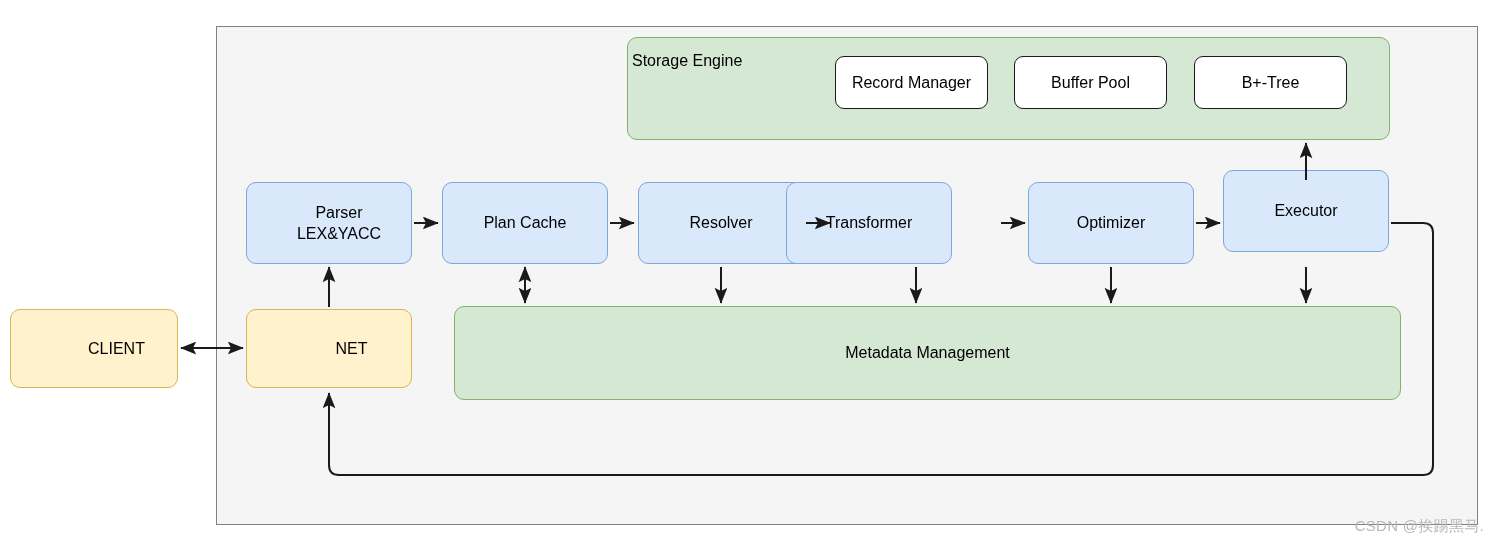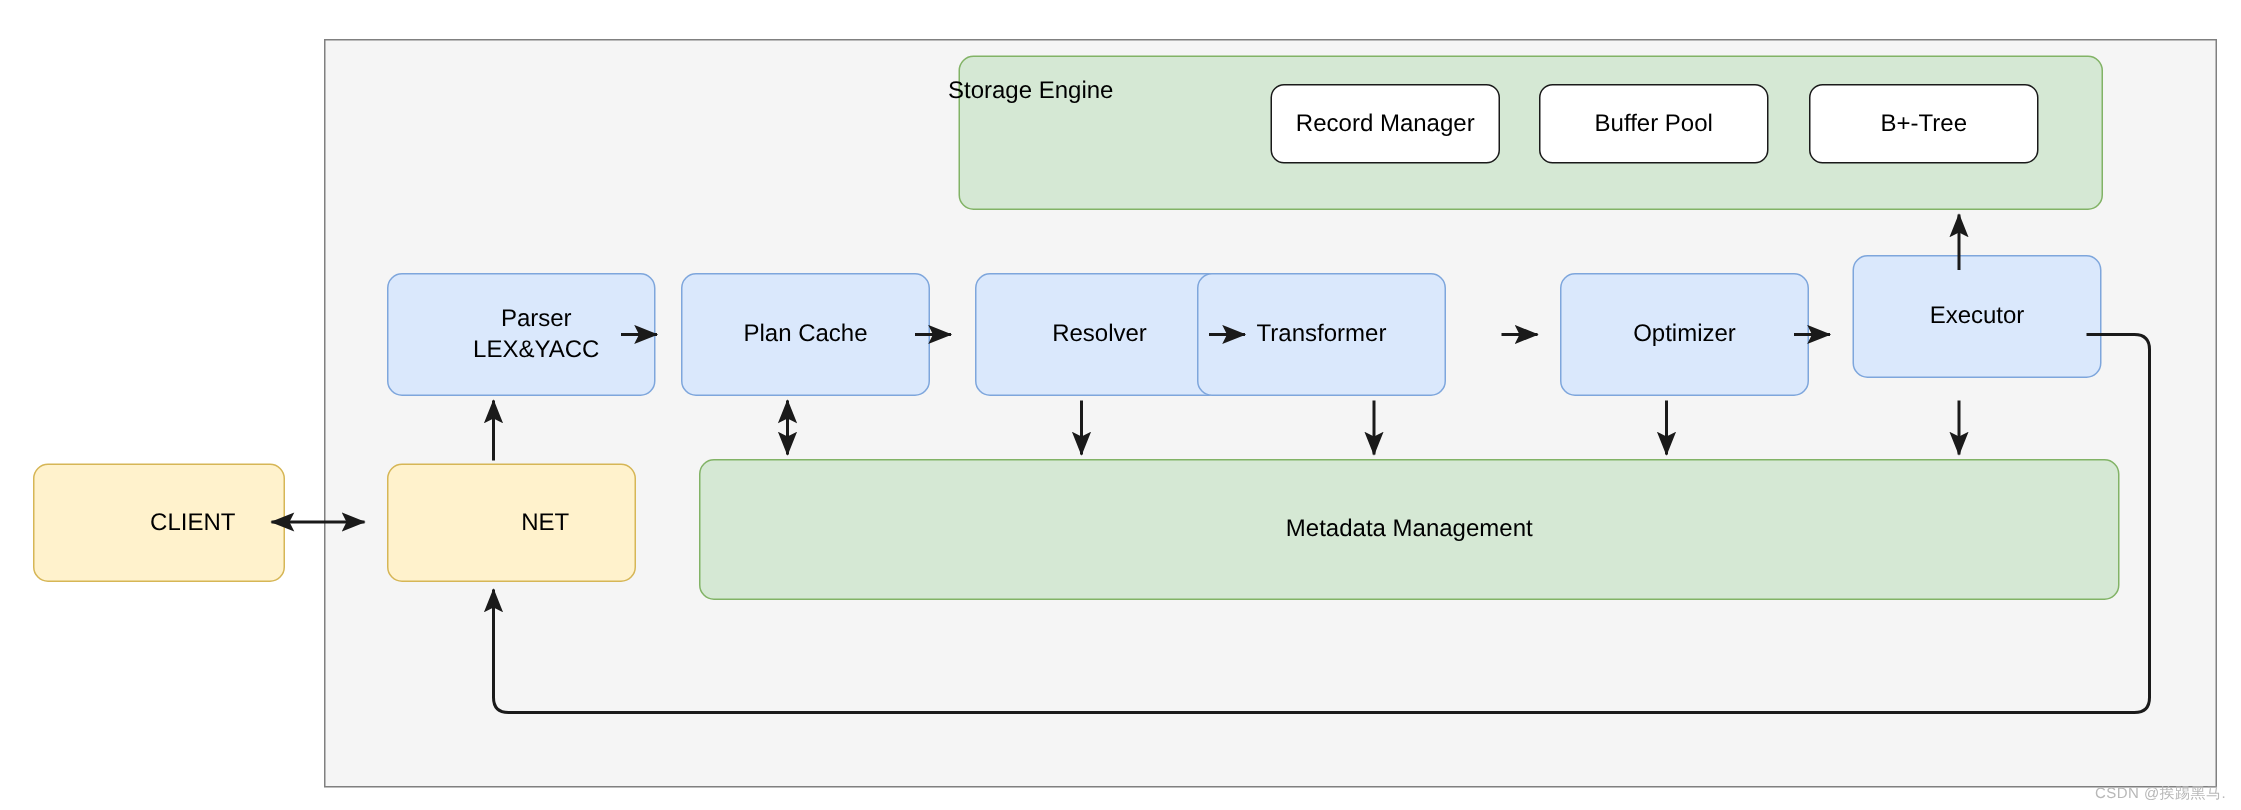--- a/index.html
+++ b/index.html
@@ -36,21 +36,20 @@
     box-sizing: border-box;
     border-radius: 10px;
     display: flex;
     align-items: center;
     justify-content: center;
     text-align: center;
     color: #000000;
     font-size: 16px;
     line-height: 1.32;
     white-space: pre-line;
-    margin-left: 12px;
   }
   .node.blue {
     background: #dae8fc;
     border: 1.3px solid #7ea6dc;
   }
   .node.green {
     background: #d5e8d4;
     border: 1.3px solid #82b366;
   }
   .node.yellow {
@@ -80,21 +79,21 @@
     width: 1494px;
     height: 540px;
     pointer-events: none;
   }
 
   
   .watermark {
     position: absolute;
     right: 10px;
     bottom: 4px;
-    font-size: 10px;
+    font-size: 15px;
     color: #b8b8b8;
     white-space: nowrap;
     letter-spacing: 0.3px;
   }
 </style>
 </head>
 <body>
 
 <div id="canvas">
 
@@ -106,21 +105,21 @@
   <div class="node white" style="left:835px; top:56px; width:153px; height:53px;">
     <span>Record Manager</span>
   </div>
   <div class="node white" style="left:1014px; top:56px; width:153px; height:53px;text-align:right;">
     <span>Buffer Pool</span>
   </div>
   <div class="node white" style="left:1194px; top:56px; width:153px; height:53px;">
     <span>B+-Tree</span>
   </div>
 
-  <div class="node blue" style="left:246px; top:182px; width:179px; height:82px;padding-left:20px;">
+  <div class="node blue" style="left:246px; top:182px; width:166px; height:82px;padding-left:20px;">
     <span>Parser
 LEX&amp;YACC</span>
   </div>
   <div class="node blue" style="left:442px; top:182px; width:166px; height:82px;">
     <span>Plan Cache</span>
   </div>
   <div class="node blue" style="left:638px; top:182px; width:166px; height:82px;">
     <span>Resolver</span>
   </div>
   <div class="node blue" style="left:786px; top:182px; width:166px; height:82px;">

